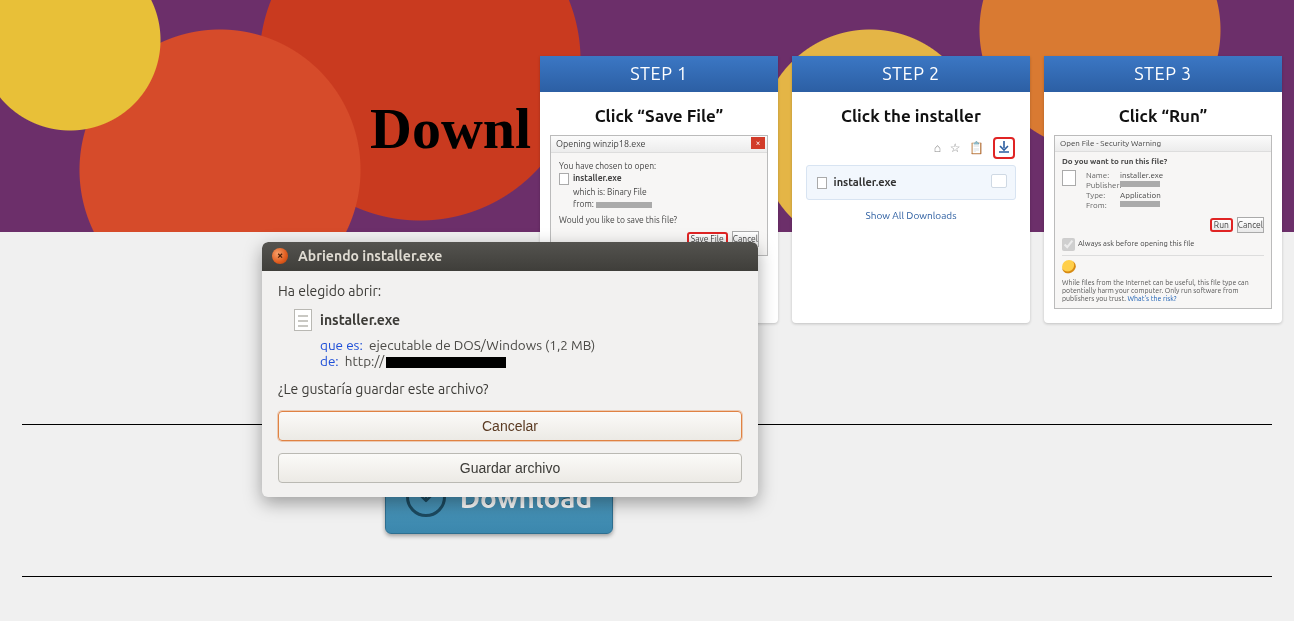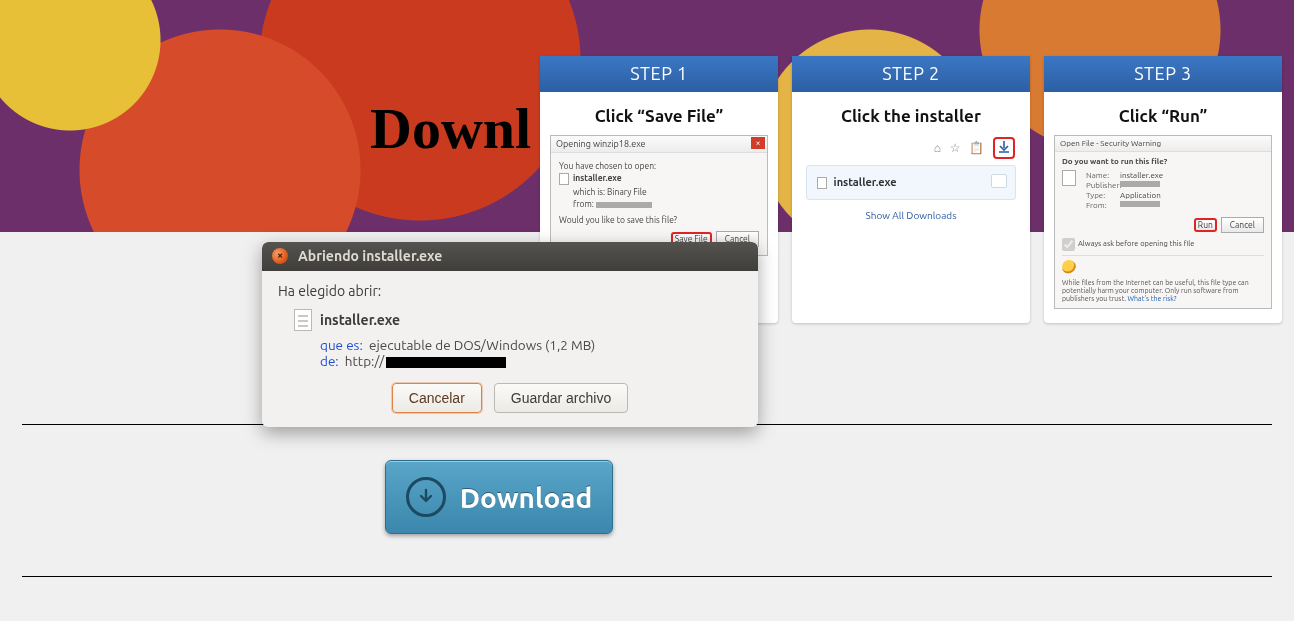--- a/index.html
+++ b/index.html
@@ -105,21 +105,21 @@
     border: 1px solid #aaa; background: #fff;
     vertical-align: middle; margin-right: 4px;
   }
   .smudge { display:inline-block; background:#aaa; height:6px; width:56px; vertical-align:middle;}
   .btn-row { text-align: right; margin-top: 6px; }
   .mini-btn {
     display: inline-block;
     border: 1px solid #aaa;
     background: linear-gradient(#fff,#e9e9e9);
     font-size: 8.5px;
-    padding: 2px 8px;
+    padding: 2px 0;
     margin-left: 2px;
   }
   .hl {
     border: 2px solid #e02424;
     border-radius: 3px;
     padding: 0 2px;
   }
 
   
   .toolbar {
@@ -261,22 +261,23 @@
     content: ""; position: absolute; left: 3px; right: 3px; height: 2px; background: #c9c8c3;
   }
   .doc-icon::before { top: 5px; }
   .doc-icon::after { top: 10px; box-shadow: 0 5px 0 #c9c8c3; }
   .file-name { font-weight: 700; }
   .meta { margin-left: 42px; font-size: 13.5px; color: #4a4945; }
   .meta .lbl { color: #1d4ed8; }
   .censor { display:inline-block; width:120px; height:11px; background:#000; vertical-align:middle; margin-left:2px;}
   .question { margin-top: 12px; }
   .ubuntu-actions {
-    display: flex; justify-content: center; gap: 12px;
+    display: flex; justify-content: flex-end; gap: 12px;
     padding: 0 16px 14px;
+    flex-direction: column;
   }
   .u-btn {
     padding: 6px 16px;
     border-radius: 4px;
     border: 1px solid #bab9b3;
     background: linear-gradient(#fbfaf8,#eceae5);
     font-size: 14px;
     color: #3c3b37;
     cursor: pointer;
   }
@@ -409,18 +410,19 @@
       <span class="file-name">installer.exe</span>
     </div>
     <div class="meta">
       <span class="lbl">que es:</span>&nbsp;
       <span>ejecutable de DOS/Windows (1,2 MB)</span>
     </div>
     <div class="meta">
       <span class="lbl">de:</span>&nbsp;
       <span>http://</span><span class="censor"></span>
     </div>
+    <div class="question">¿Le gustaría guardar este archivo?</div>
   </div>
   <div class="ubuntu-actions">
     <button class="u-btn primary">Cancelar</button>
     <button class="u-btn">Guardar archivo</button>
   </div>
 </div>
 
 </body></html>

